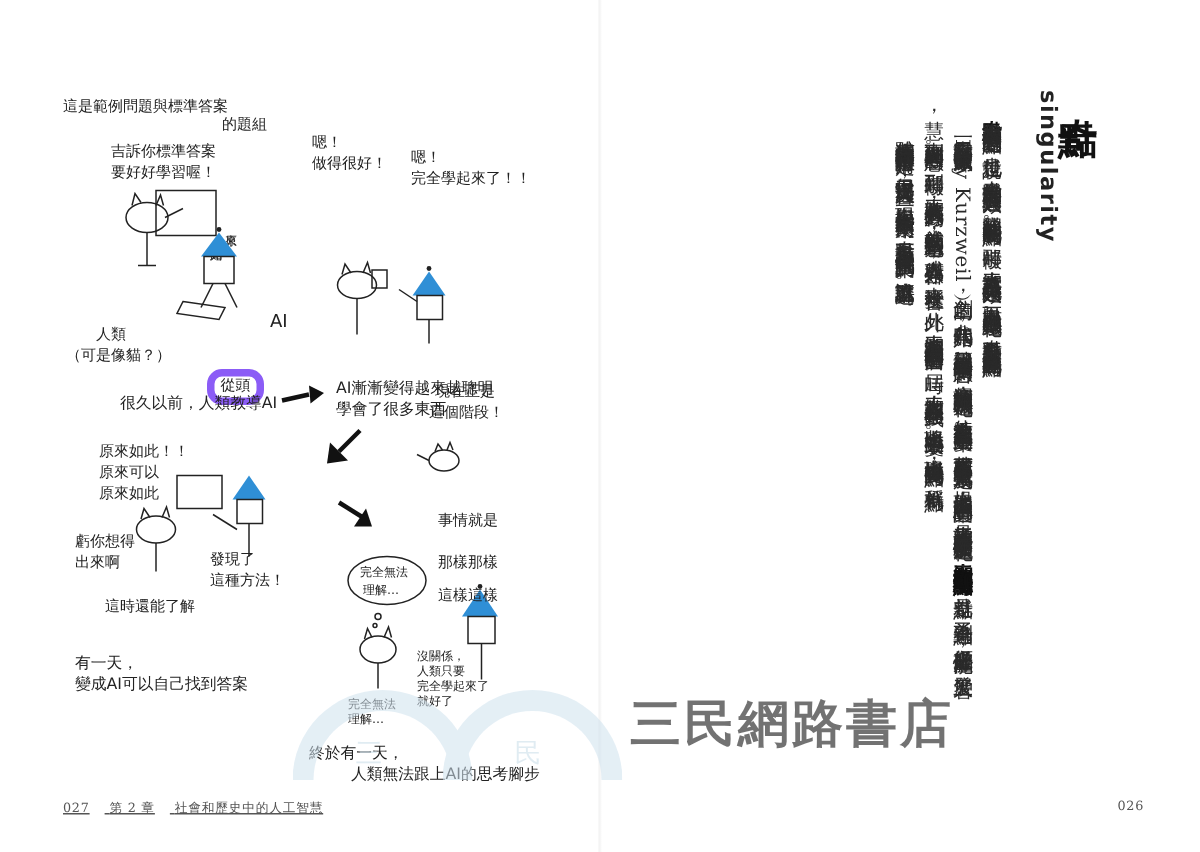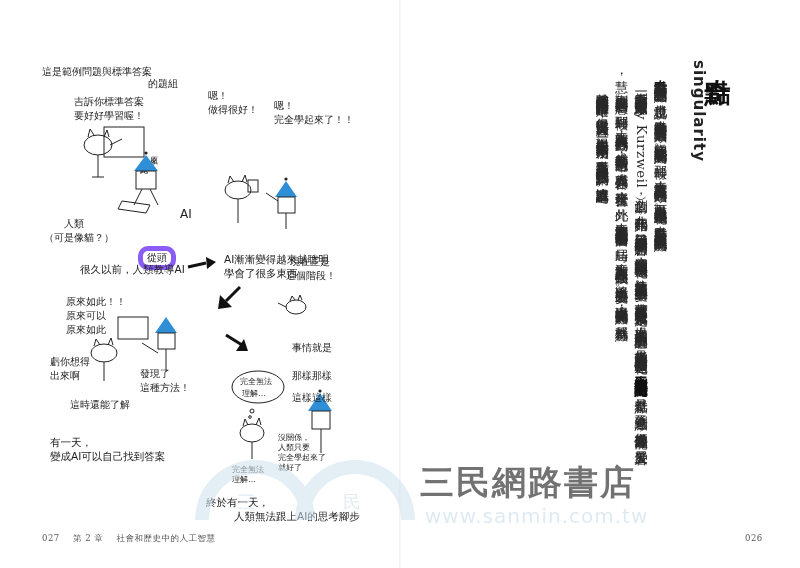--- a/index.html
+++ b/index.html
@@ -24,21 +24,21 @@
   
   .illus { position:absolute; left:30px; top:55px; width:360px; height:450px; }
   .hand { position:absolute; font-family:"DejaVu Sans", sans-serif; font-size:10px; color:#222; line-height:14px; white-space:nowrap; }
   .hand.small { font-size:8px; line-height:10px; }
   .hand.cap { font-size:10.5px; }
   .vert { writing-mode:vertical-rl; }
   svg.fig { position:absolute; overflow:visible; }
 
   
   .folio { position:absolute; top:533px; font-size:8.5px; color:#555; letter-spacing:0.5px; }
-  .folio-left { left:42px; }
+  .folio-left { left:42px;text-decoration:underline; }
   .folio-left span { margin-right:10px; }
   .folio-right { left:745px; }
 
   
   .watermark { position:absolute; left:235px; top:460px; width:420px; height:70px; opacity:0.55; pointer-events:none; }
   .wm-arc { position:absolute; top:0; width:120px; height:120px; border-radius:50%; border:14px solid #cfe2ee; border-bottom-color:transparent; border-right-color:#cfe2ee; box-sizing:border-box; clip-path:inset(0 0 50% 0); }
   .wm-chars { position:absolute; font-family:"DejaVu Serif", serif; color:#c8dde9; }
   .wm-brand { position:absolute; left:185px; top:0; font-size:34px; letter-spacing:2px; color:#000000; font-family:"DejaVu Serif", serif;font-weight:bold; }
   .wm-url { position:absolute; left:190px; top:44px; font-size:20px; color:#c3d9e7; font-family:"DejaVu Sans", sans-serif; letter-spacing:1px; }
 </style>
@@ -202,15 +202,14 @@
   </div>
 
   <div class="folio folio-right">026</div>
 
   <div class="watermark">
     <div class="wm-arc" style="left:-40px;"></div>
     <div class="wm-arc" style="left:60px;"></div>
     <div class="wm-chars" style="left:2px; top:30px; font-size:18px;">三</div>
     <div class="wm-chars" style="left:108px; top:30px; font-size:18px;">民</div>
     <div class="wm-brand">三民網路書店</div>
-    <div class="wm-url">www.sanmin.com.tw</div>
   </div>
 </div>
 
 </body></html>

